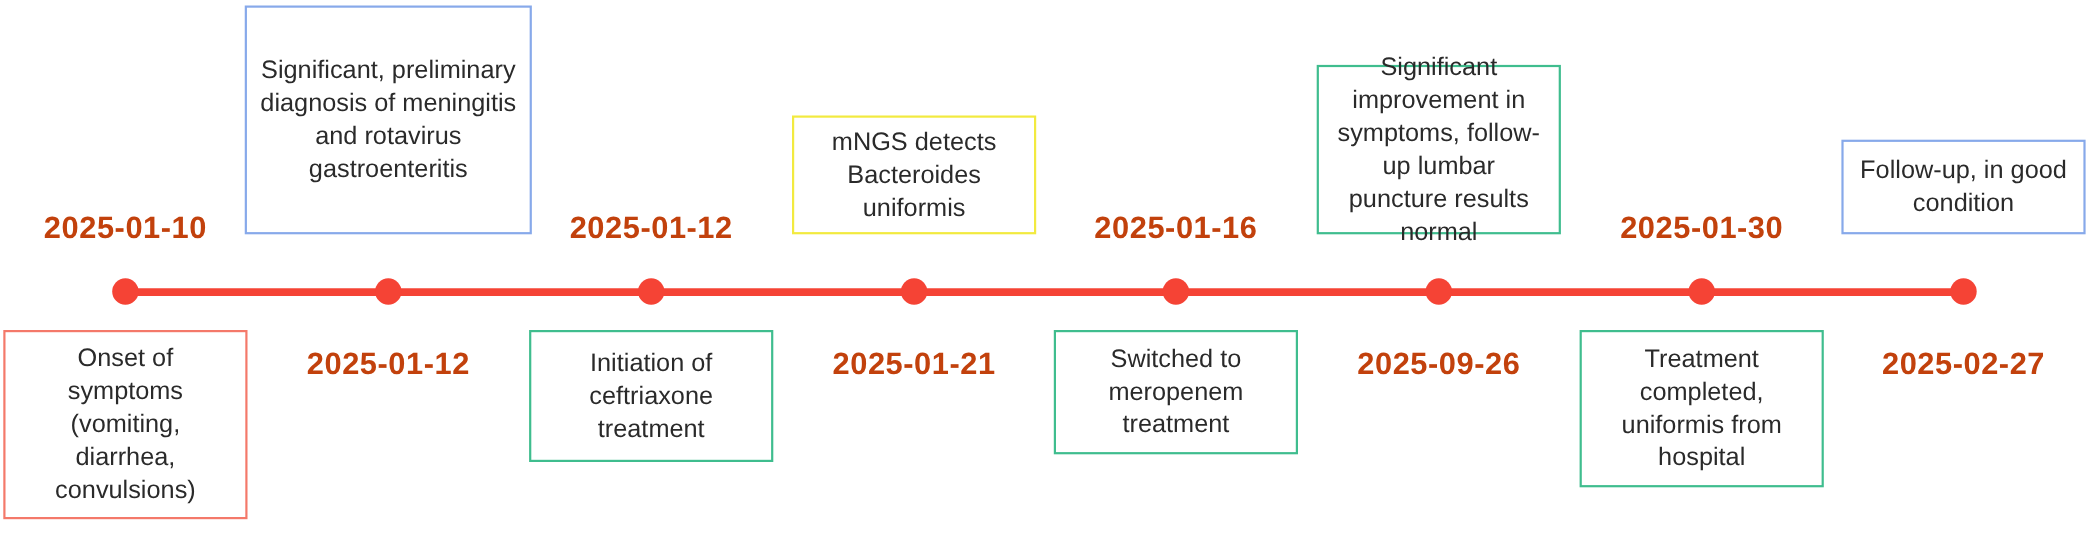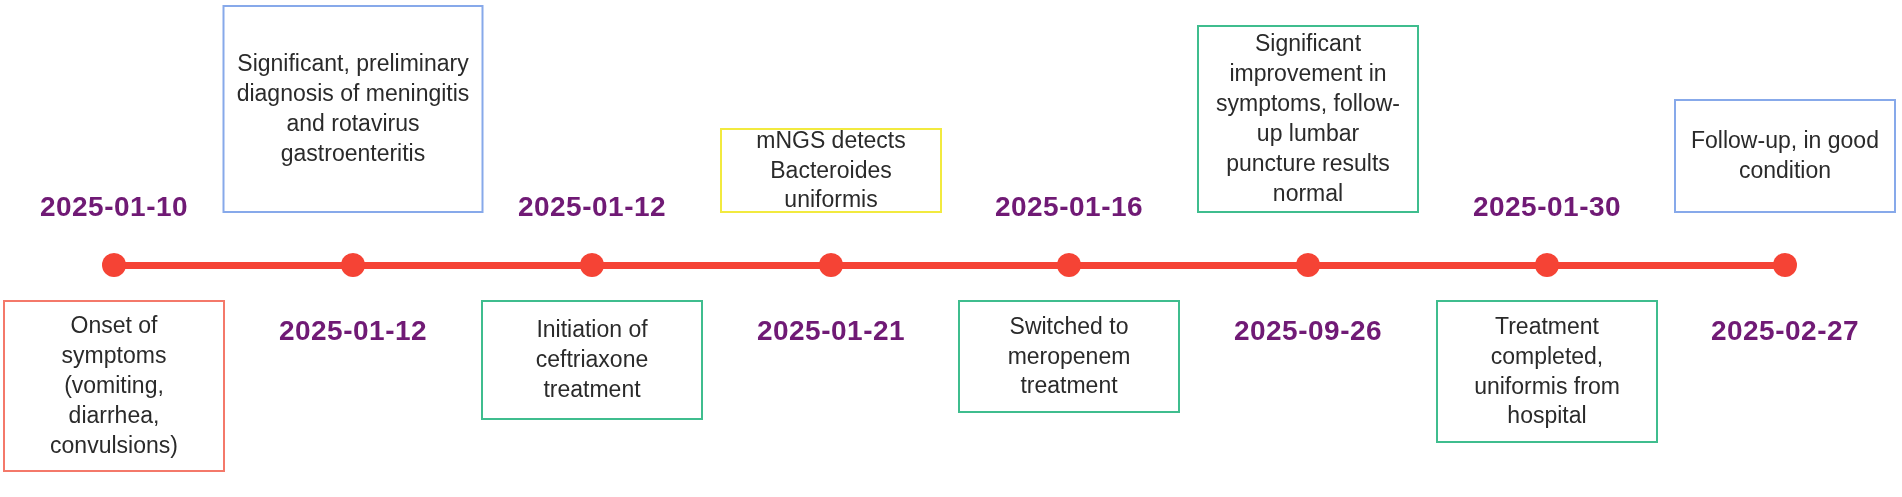--- a/index.html
+++ b/index.html
@@ -36,21 +36,21 @@
     margin-left: -12px;
     border-radius: 50%;
   }
   .date {
     position: absolute;
     left: 0;
     transform: translateX(-50%);
     white-space: nowrap;
     font-size: 28px;
     font-weight: bold;
-    color: #701a75;
+    color: #c2410c;
     line-height: 30px;
     letter-spacing: 0.5px;
   }
   .date.above { bottom: 275px; }
   .date.below { top: 316px; }
   .box {
     position: absolute;
     left: 0;
     transform: translateX(-50%);
     width: 222px;
@@ -94,52 +94,52 @@
 
   <div class="event" style="left:592px;">
     <div class="date above">2025-01-12</div>
     <div class="box below" style="height: 120px; border-color: rgb(63, 189, 142);">
       <span>Initiation of ceftriaxone treatment</span>
     </div>
     <div class="dot" style="background: rgb(245, 67, 53);"></div>
   </div>
 
   <div class="event" style="left:831px;">
-    <div class="box above" style="height: 85px; border-color: rgb(242, 234, 63);">
+    <div class="box above" style="height: 108px; border-color: rgb(242, 234, 63);">
       <span>mNGS detects Bacteroides uniformis</span>
     </div>
     <div class="date below">2025-01-21</div>
     <div class="dot" style="background: rgb(245, 67, 53);"></div>
   </div>
 
   <div class="event" style="left:1069px;">
     <div class="date above">2025-01-16</div>
     <div class="box below" style="height: 113px; border-color: rgb(63, 189, 142);">
       <span>Switched to meropenem treatment</span>
     </div>
     <div class="dot" style="background: rgb(245, 67, 53);"></div>
   </div>
 
   <div class="event" style="left:1308px;">
-    <div class="box above" style="height: 188px; border-color: rgb(63, 189, 142);">
+    <div class="box above" style="height: 154px; border-color: rgb(63, 189, 142);">
       <span>Significant improvement in symptoms, follow-up lumbar puncture results normal</span>
     </div>
     <div class="date below">2025-09-26</div>
     <div class="dot" style="background: rgb(245, 67, 53);"></div>
   </div>
 
   <div class="event" style="left:1547px;">
     <div class="date above">2025-01-30</div>
     <div class="box below" style="height: 143px; border-color: rgb(63, 189, 142);">
       <span>Treatment completed, uniformis from hospital</span>
     </div>
     <div class="dot" style="background: rgb(245, 67, 53);"></div>
   </div>
 
   <div class="event" style="left:1785px;">
-    <div class="box above" style="height: 114px; border-color: rgb(135, 169, 234);">
+    <div class="box above" style="height: 86px; border-color: rgb(135, 169, 234);">
       <span>Follow-up, in good condition</span>
     </div>
     <div class="date below">2025-02-27</div>
     <div class="dot" style="background: rgb(245, 67, 53);"></div>
   </div>
 
 </div>
 
 </body></html>

